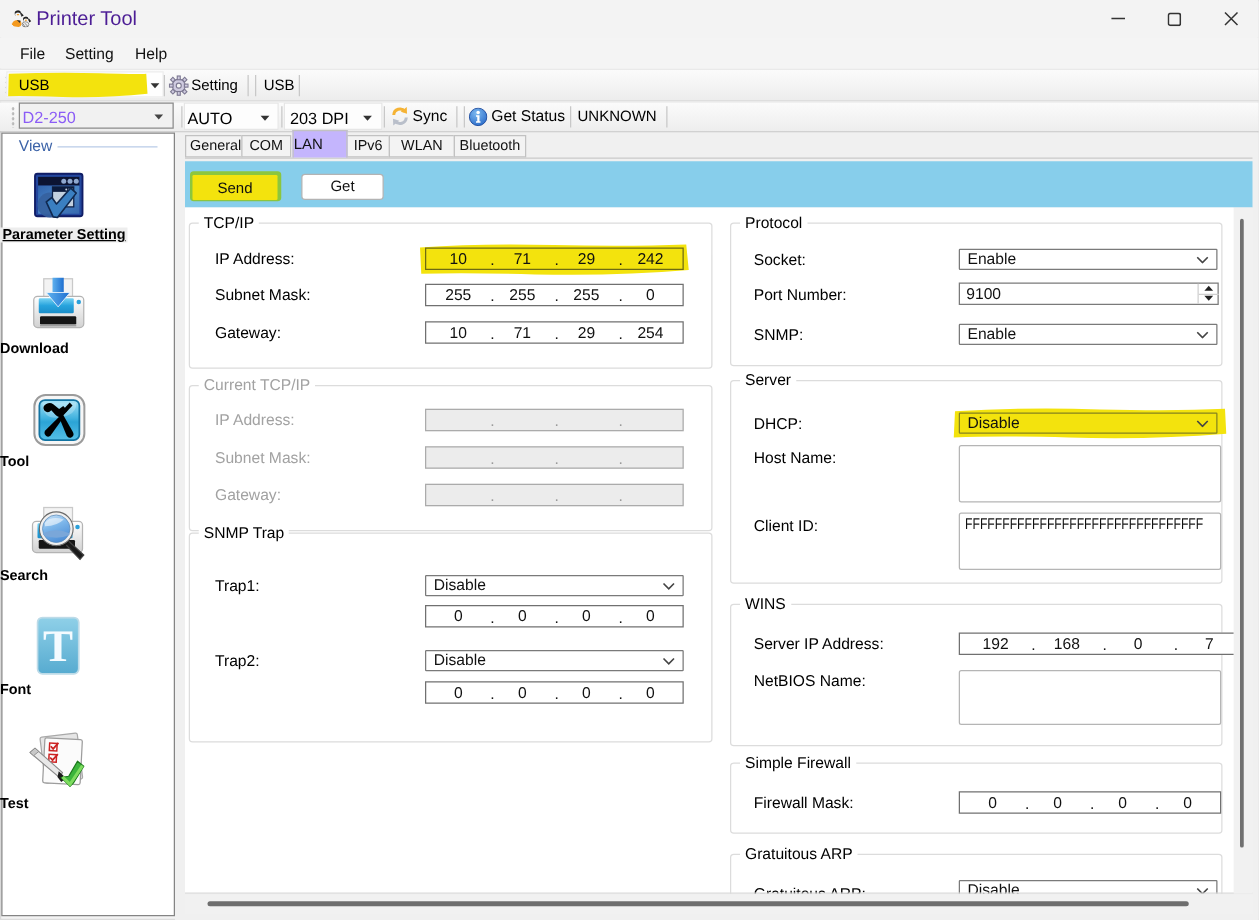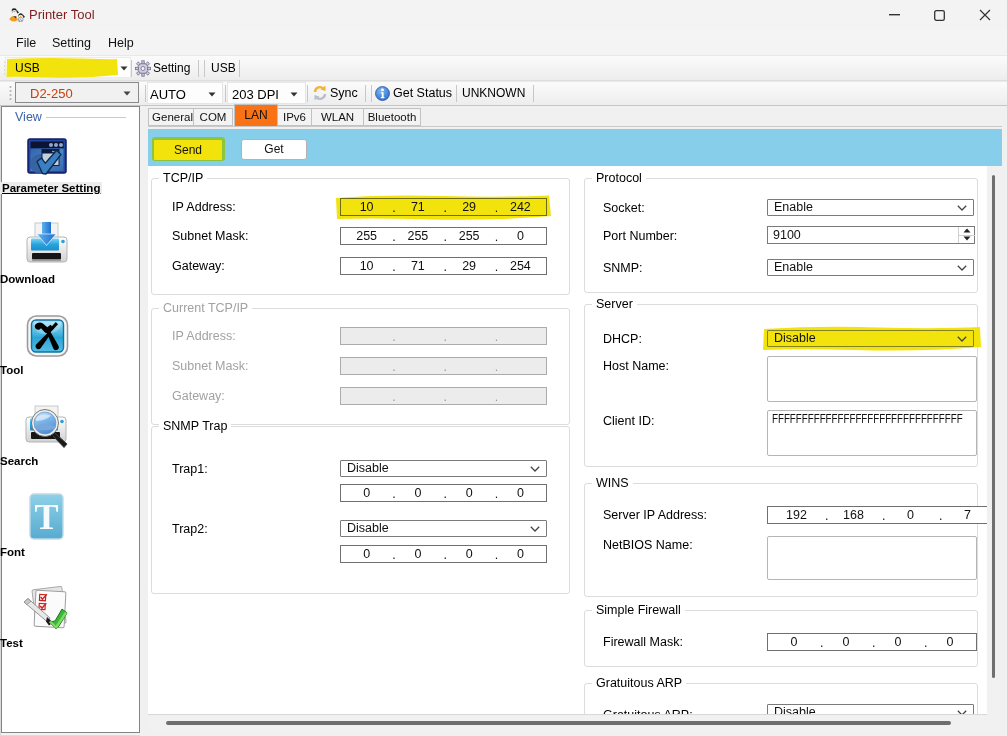--- a/index.html
+++ b/index.html
@@ -2,21 +2,21 @@
 <html><head>
 <meta charset="utf-8">
 <style>
 * { margin:0; padding:0; box-sizing:border-box; }
 html,body { width:1007px; height:736px; overflow:hidden; }
 body { position:relative; font-family:"Liberation Sans", sans-serif; background:#f3f3f3; color:#111; }
 .abs { position:absolute; }
 
 
 #titlebar { left:0; top:0; width:1007px; height:30px; background:#f3f3f3; }
-#apptitle { left:29px; top:7px; font-size:13px; color:#7f1d1d; }
+#apptitle { left:29px; top:7px; font-size:16px; color:#4c1d95; }
 
 
 #menubar { left:0; top:30px; width:1007px; height:25px; background:#f4f4f4; font-size:12.5px; }
 #menubar span { position:absolute; top:6px; }
 
 
 .tbar { left:0; width:1007px; background:linear-gradient(#fbfbfb,#ededed); border-top:1px solid #e9e9e9; border-bottom:1px solid #dedede;text-align:center; }
 #tb1 { top:55px; height:26px; }
 #tb2 { top:81px; height:25px; border-bottom:1px solid #c6c6c6; }
 .grip { position:absolute; left:4px; top:4px; width:3px; height:17px;
@@ -26,21 +26,21 @@
 .tbtext { position:absolute; font-size:12px; color:#000; }
 
 
 #sidebar { left:1px; top:106px; width:139px; height:627px; background:#ffffff; border:1px solid #848484; }
 .sideicon { position:absolute; }
 .sidelabel { position:absolute; width:106px; text-align:left; font-size:11.5px; color:#000; left:0px; white-space:nowrap;font-weight:bold; }
 
 
 #mainbg { left:140px; top:106px; width:867px; height:630px; background:#f0f0f0; }
 .tab { position:absolute; top:108px; height:18px; background:#f3f3f3; border:1px solid #c2c2c2; font-size:11.5px; text-align:center; color:#111; }
-#tabsel { position:absolute; top:104px; height:22px; background:#f97316; border:1px solid #c2c2c2; border-bottom:none; font-size:12px; text-align:center; z-index:3; }
+#tabsel { position:absolute; top:104px; height:22px; background:#c4b5fd; border:1px solid #c2c2c2; border-bottom:none; font-size:12px; text-align:left; z-index:3; }
 #blueband { left:148px; top:129px; width:854px; height:37px; background:#87ceeb; }
 #content { left:148px; top:166px; width:839px; height:549px; background:#ffffff; overflow:hidden; }
 #contentborder { left:148px; top:714px; width:854px; height:1px; background:#d9d9d9; }
 
 
 .gb { position:absolute; border:1px solid #dcdcdc; border-radius:3px; }
 .gb > span { position:absolute; top:-7px; left:7px; background:#ffffff; padding:0 4px; font-size:12.5px; color:#000; line-height:13px; }
 .gb.dis > span { color:#a2a2a2; }
 
 .lbl { position:absolute; font-size:12.5px; color:#000; line-height:18px; height:18px; }
@@ -134,21 +134,21 @@
   <div class="tbtext" style="left:153px;top:5px">Setting</div>
   <div class="vsep" style="left:198px"></div>
   <div class="vsep" style="left:204px"></div>
   <div class="tbtext" style="left:211px;top:5px">USB</div>
   <div class="vsep" style="left:239px"></div>
 </div>
 
 <div id="tb2" class="tbar abs">
   <div class="grip" style="left:9px;top:3px"></div>
   <div class="abs" style="left:15px;top:0px;width:124px;height:21px;background:#f1f1f1;border:1px solid #8a8a8a;">
-    <div class="tbtext" style="left:14px;top:3px;color:#c2410c;font-size:13px">D2-250</div>
+    <div class="tbtext" style="left:2px;top:3px;color:#8b5cf6;font-size:13px">D2-250</div>
     <svg class="abs" style="right:7px;top:8px" width="8" height="5" viewBox="0 0 8 5">
         <path d="M0.5 0.5 L4 4.5 L7.5 0.5 Z" fill="#444"></path>
       </svg>
   </div>
   <div class="vsep" style="left:145px;top:3px"></div>
   <div class="abs" style="left:147px;top:0px;width:76px;height:22px;background:#fdfdfd;border:1px solid #e6e6e6;">
     <div class="tbtext" style="left:2px;top:4px;font-size:13px">AUTO</div>
     <svg class="abs" style="right:6px;top:9px" width="8" height="5" viewBox="0 0 8 5">
         <path d="M0.5 0.5 L4 4.5 L7.5 0.5 Z" fill="#333"></path>
       </svg>

